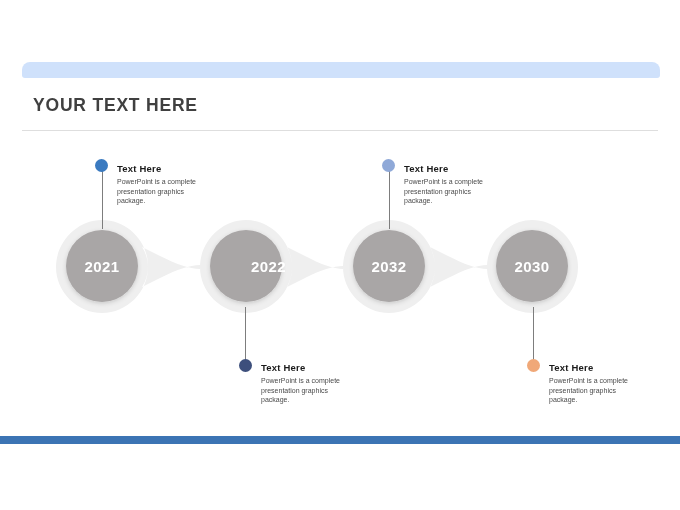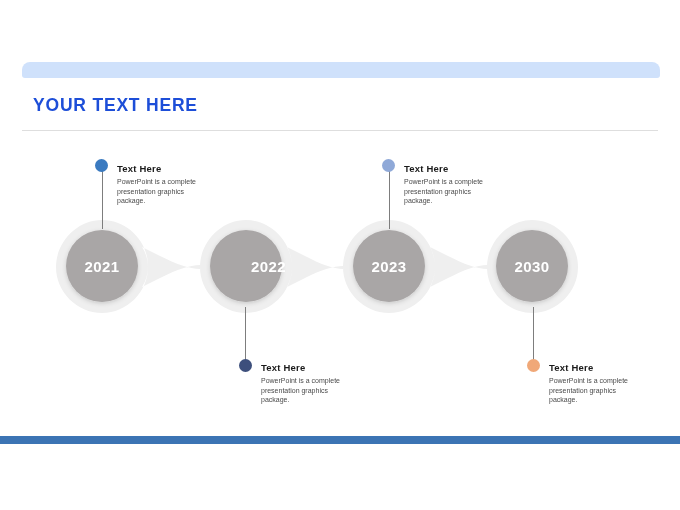--- a/index.html
+++ b/index.html
@@ -33,21 +33,21 @@
   }
 
   
   .slide-title {
     position: absolute;
     left: 33px;
     top: 95px;
     font-size: 17.5px;
     font-weight: bold;
     letter-spacing: 0.8px;
-    color: #1d4ed8;
+    color: #404040;
     white-space: nowrap;
   }
   .title-rule {
     position: absolute;
     left: 22px;
     top: 130px;
     width: 636px;
     height: 1px;
     background: #dedede;
   }
@@ -179,21 +179,21 @@
       <g filter="url(#softshadow)">
         <circle cx="102" cy="58" r="36" fill="#a9a6a6"></circle>
         <circle cx="246" cy="58" r="36" fill="#a9a6a6"></circle>
         <circle cx="389" cy="58" r="36" fill="#a9a6a6"></circle>
         <circle cx="532" cy="58" r="36" fill="#a9a6a6"></circle>
       </g>
     </svg>
 
     <div class="node-label" style="left:102px; top:58px;">2021</div>
     <div class="node-label" style="left:246px; top:58px;text-align:right;">2022</div>
-    <div class="node-label" style="left:389px; top:58px;">2023</div>
+    <div class="node-label" style="left:389px; top:58px;">2032</div>
     <div class="node-label" style="left:532px; top:58px;">2030</div>
   </div>
 
   <div class="callout">
     <div class="stem" style="left:102px; top:165px; height:64px;"></div>
     <div class="dot" style="left:95px; top:159px; background:#3a7ac0;"></div>
     <div class="c-title" style="left:117px; top:163px;">Text Here</div>
     <div class="c-body" style="left:117px; top:177px;">PowerPoint is a complete presentation graphics package.</div>
   </div>
 

